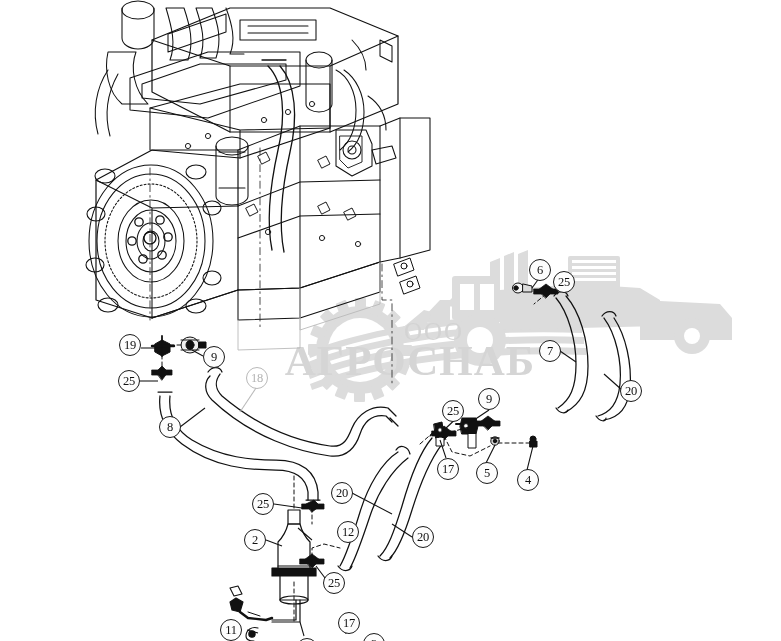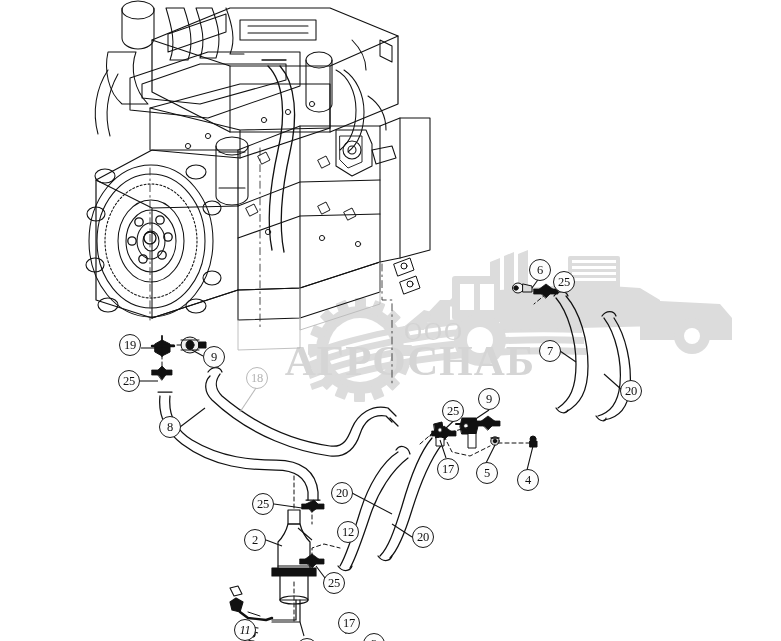--- a/index.html
+++ b/index.html
@@ -472,21 +472,21 @@
     </div>
     <div class="callout" style="left:244px;top:529px;">
       <div class="bub">2</div>
     </div>
     <div class="callout" style="left:310px;top:521px;margin-left:27px;">
       <div class="bub">12</div>
     </div>
     <div class="callout" style="left:323px;top:572px;">
       <div class="bub">25</div>
     </div>
-    <div class="callout" style="left:234px;top:619px;font-style:italic;">
+    <div class="callout" style="left:220px;top:619px;">
       <div class="bub">11</div>
     </div>
     <div class="callout" style="left:296px;top:638px;">
       <div class="bub">18</div>
     </div>
     <div class="callout" style="left:338px;top:612px;">
       <div class="bub">17</div>
     </div>
     <div class="callout clip" style="left:363px;top:633px;height:8px;">
       <div class="bub">3</div>

